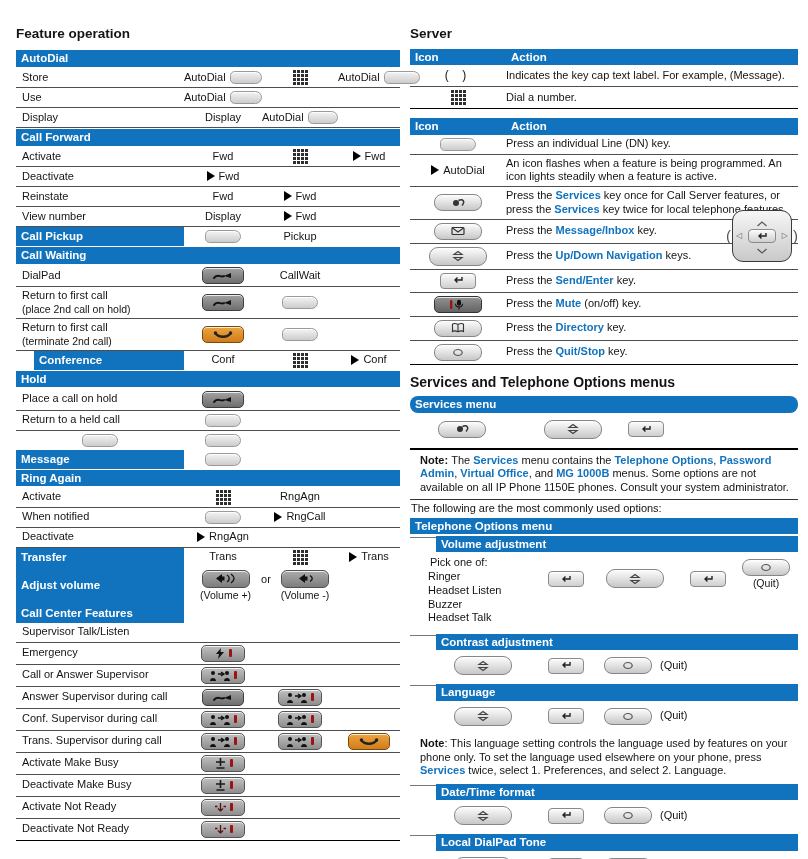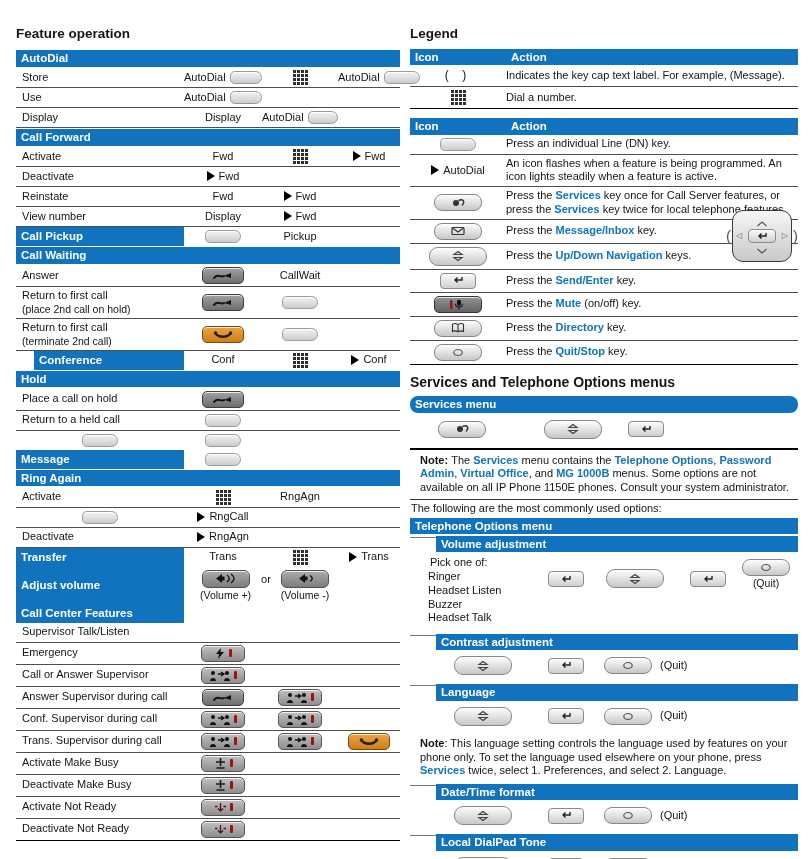--- a/index.html
+++ b/index.html
@@ -219,21 +219,21 @@
           </div>
           <div class="fcell">
             <span class="tok-txt">Pickup</span>
           </div>
           <div class="fcell"></div>
         </div>
         <div class="frow fhead">
           <div class="bar">Call Waiting</div>
         </div>
         <div class="frow">
-          <div class="flabel" style="align-self: stretch; display: flex; flex-direction: column; justify-content: center;">Answer</div>
+          <div class="flabel" style="align-self: stretch; display: flex; flex-direction: column; justify-content: center;">DialPad</div>
           <div class="fcell">
             <span class="k k-dark">
               <svg width="22" height="9" viewBox="0 0 22 9">
                 <path d="M2 7 C5 2 9 7 12 5" fill="none" stroke="#111" stroke-width="2" stroke-linecap="round"></path>
                 <path d="M12 5 L19 2 L19 7 Z" fill="#111"></path>
               </svg>
             </span>
           </div>
           <div class="fcell">
             <span class="tok-txt">CallWait</span>
@@ -374,20 +374,21 @@
               <i></i>
               <i></i>
             </span>
           </div>
           <div class="fcell">
             <span class="tok-txt">RngAgn</span>
           </div>
           <div class="fcell"></div>
         </div>
         <div class="frow">
+          <div class="flabel" style="align-self: stretch; display: flex; flex-direction: column; justify-content: center;">When notified</div>
           <div class="fcell">
             <span class="k k-line"></span>
           </div>
           <div class="fcell">
             <span class="tok-flag">
               <span class="tri"></span>
               <span>RngCall</span>
             </span>
           </div>
           <div class="fcell"></div>
@@ -640,21 +641,21 @@
               <span class="redbar"></span>
             </span>
           </div>
           <div class="fcell"></div>
           <div class="fcell"></div>
         </div>
       </div>
   </div>
 
   <div class="col-right" style="position:relative;">
-    <div class="h1">Legend</div>
+    <div class="h1">Server</div>
     <div id="legend-t1" class="ltable">
         <div class="lhead">
           <span>Icon</span>
           <span>Action</span>
         </div>
         <div class="lrow">
           <div class="licon">
             <span class="paren">( )</span>
           </div>
           <div class="laction"><span>Indicates the key cap text label. For example, (Message).</span></div>

